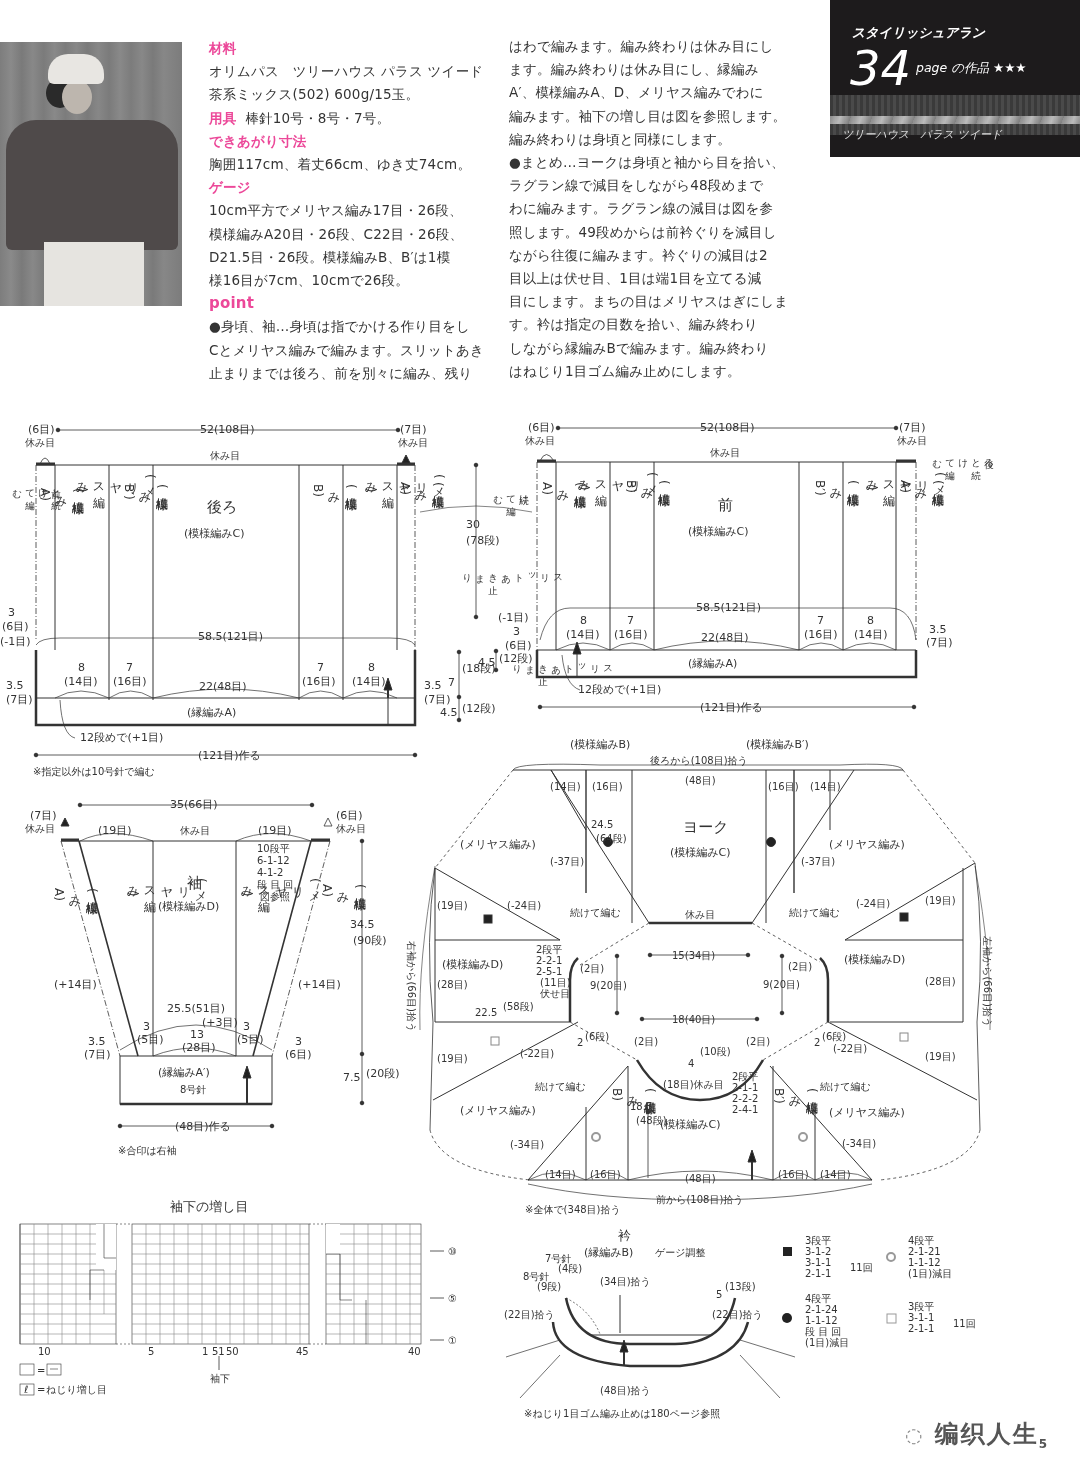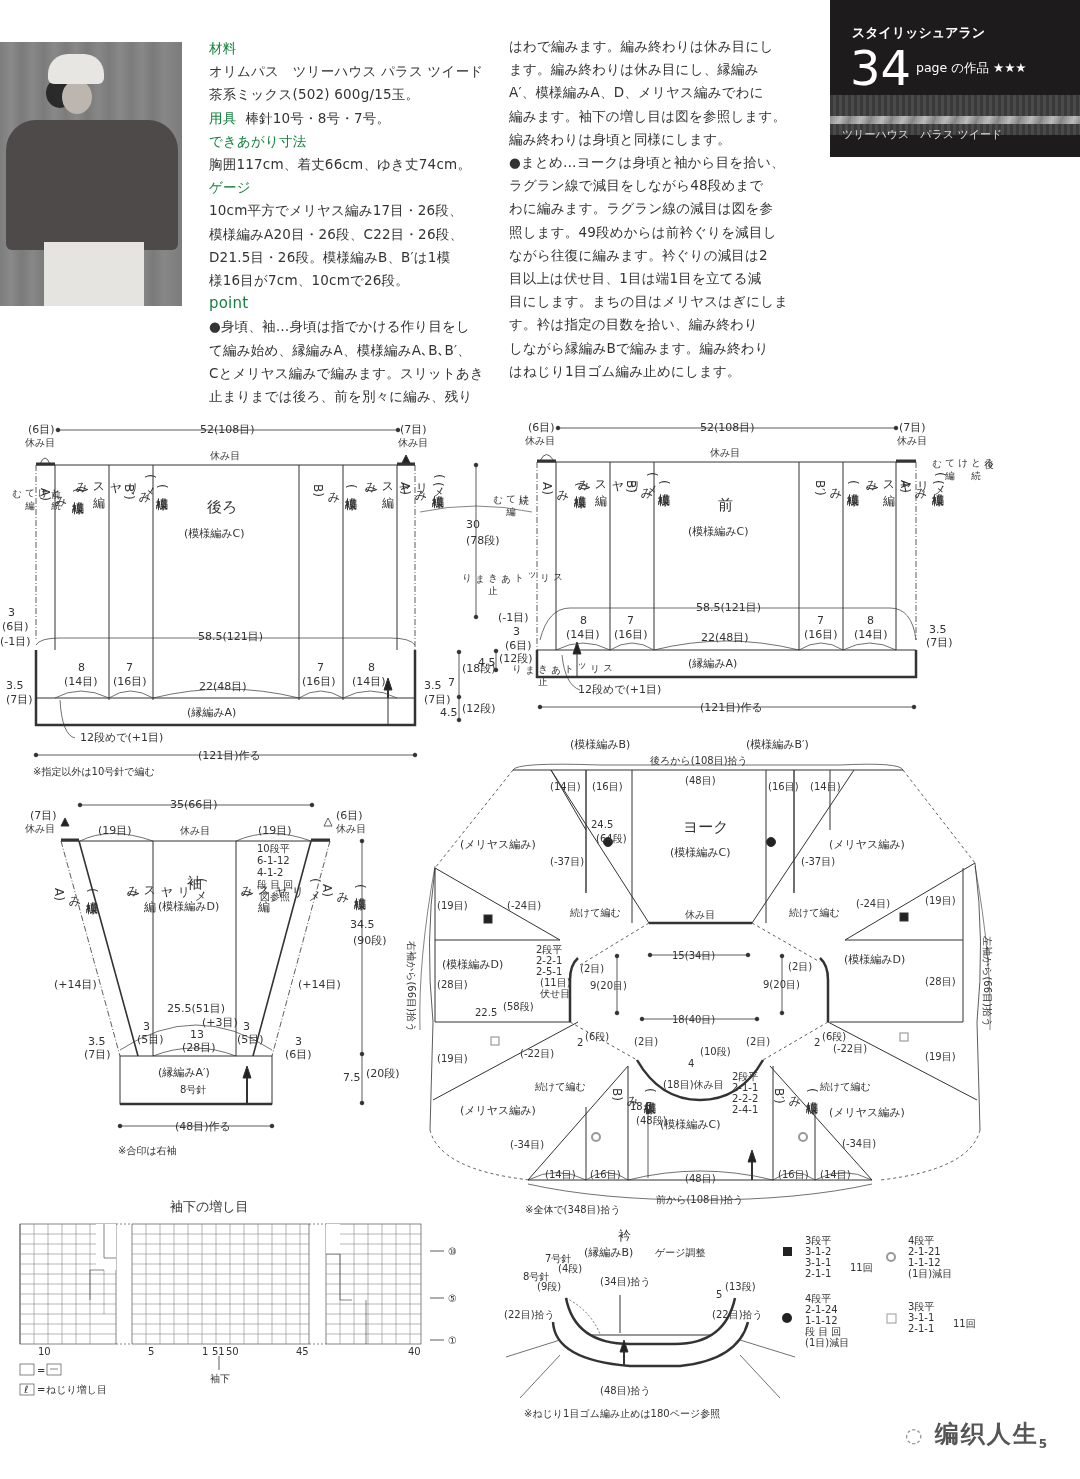--- a/index.html
+++ b/index.html
@@ -5,22 +5,22 @@
   html,body{margin:0;padding:0;background:#fff;}
   body{width:1080px;height:1479px;position:relative;overflow:hidden;font-family:"DejaVu Sans",sans-serif;color:#333;}
   .abs{position:absolute;}
   .photo{left:0;top:42px;width:182px;height:264px;background:linear-gradient(90deg,#7d7d7d 0,#8a8a8a 6%,#7a7a7a 12%,#888 18%,#7b7b7b 24%,#898989 30%,#7c7c7c 36%,#888 42%,#7a7a7a 48%,#878787 54%,#7b7b7b 60%,#898989 66%,#7c7c7c 72%,#888 78%,#7a7a7a 84%,#878787 90%,#7c7c7c 100%);overflow:hidden;}
   .photo .hat{position:absolute;left:48px;top:12px;width:56px;height:30px;background:#e8e6e2;border-radius:20px 20px 6px 6px;}
   .photo .face{position:absolute;left:62px;top:38px;width:30px;height:34px;background:#bdb6ae;border-radius:50%;}
   .photo .hair{position:absolute;left:46px;top:36px;width:28px;height:30px;background:#2a2a2a;border-radius:50%;}
   .photo .sweater{position:absolute;left:6px;top:78px;width:172px;height:130px;background:#4f4a4a;border-radius:30px 30px 6px 6px;}
   .photo .shirt{position:absolute;left:44px;top:200px;width:100px;height:64px;background:#e6e4e0;}
   .txt{font-size:13.5px;line-height:23.2px;color:#333;letter-spacing:0.2px;}
-  .txt b{font-weight:normal;color:#15803d;}
-  .head-box{left:830px;top:0;width:250px;height:157px;background:#1d1b1c;}
+  .txt b{font-weight:bold;color:#ec4899;}
+  .head-box{left:830px;top:0;width:250px;height:157px;background:#1d1b1c;font-style:italic;}
   .head-box .sub{position:absolute;left:22px;top:24px;color:#fff;font-weight:bold;font-size:13px;}
   .head-box .num{position:absolute;left:20px;top:40px;color:#fff;font-size:48px;font-family:"DejaVu Sans",sans-serif;}
   .head-box .pg{position:absolute;left:86px;top:60px;color:#fff;font-size:12.5px;}
   .head-box .stripe{position:absolute;left:0;top:95px;width:250px;height:40px;background:repeating-linear-gradient(90deg,#3a3a3a 0,#3a3a3a 3px,#4a4a4a 3px,#4a4a4a 6px);}
   .head-box .yarn{position:absolute;left:0;top:116px;width:250px;height:8px;background:repeating-linear-gradient(110deg,#9a9a9a 0,#d0d0d0 10px,#8a8a8a 20px);opacity:.85;}
   .head-box .yn{position:absolute;left:12px;top:127px;color:#ddd;font-size:11px;}
   svg text{font-family:"DejaVu Sans",sans-serif;fill:#333;}
   .lbl{font-size:11px;}
   .lbls{font-size:10px;}
   .lblb{font-size:15px;}
@@ -44,21 +44,20 @@
   <div><b>用具</b>&nbsp;&nbsp;<span>棒針10号・8号・7号。</span></div>
   <div><b>できあがり寸法</b></div>
   <div>胸囲117cm、着丈66cm、ゆき丈74cm。</div>
   <div><b>ゲージ</b></div>
   <div>10cm平方でメリヤス編み17目・26段、</div>
   <div>模様編みA20目・26段、C22目・26段、</div>
   <div>D21.5目・26段。模様編みB、B′は1模</div>
   <div>様16目が7cm、10cmで26段。</div>
   <div style="font-size:15px;"><b>point</b></div>
   <div>●身頃、袖…身頃は指でかける作り目をし</div>
-  <div>て編み始め、縁編みA、模様編みA､B､B′、</div>
   <div>Cとメリヤス編みで編みます。スリットあき</div>
   <div>止まりまでは後ろ、前を別々に編み、残り</div>
 </div>
 
 <div class="abs txt" style="left:509px;top:35px;width:290px;">
   <div>はわで編みます。編み終わりは休み目にし</div>
   <div>ます。編み終わりは休み目にし、縁編み</div>
   <div>A′、模様編みA、D、メリヤス編みでわに</div>
   <div>編みます。袖下の増し目は図を参照します。</div>
   <div>編み終わりは身頃と同様にします。</div>

